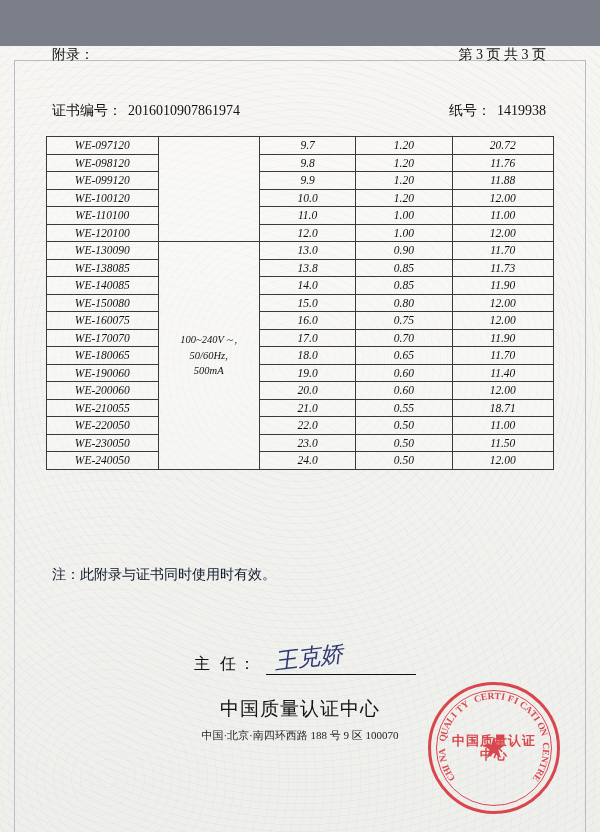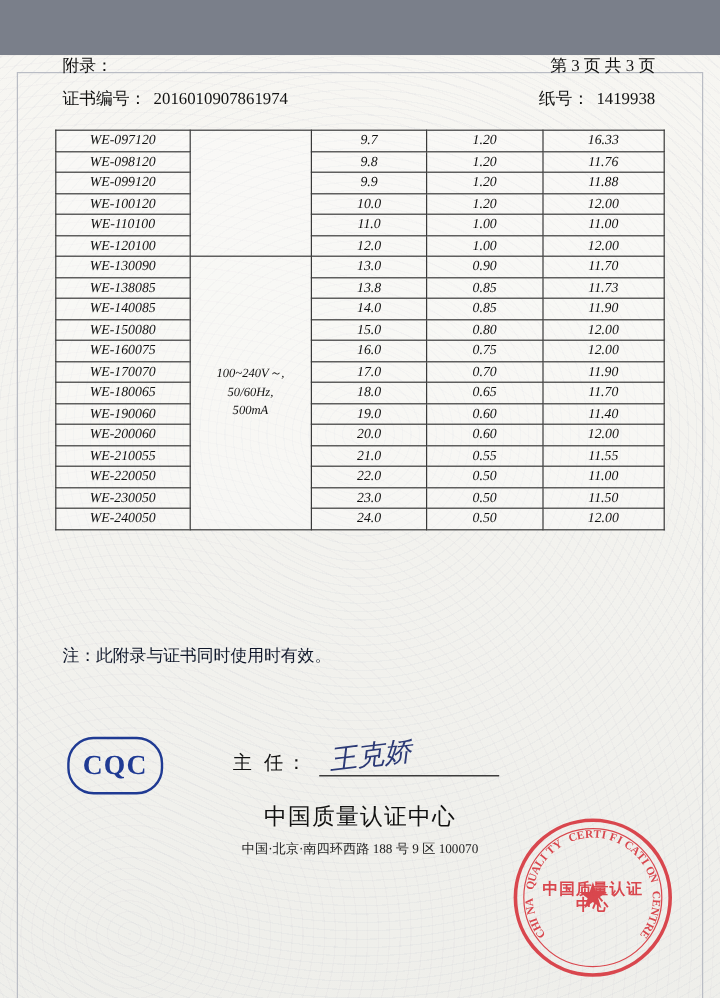--- a/index.html
+++ b/index.html
@@ -94,21 +94,21 @@
     align-items: baseline;
   }
   .meta-label { white-space: nowrap; }
   .meta-value { margin-left: 6px; white-space: nowrap; }
   .meta-right {
     margin-left: auto;
     padding-right: 10px;
     display: flex;
     align-items: baseline;
   }
-  .appendix-row { margin-bottom: 10px; }
+  .appendix-row { margin-bottom: 38px; }
   .page-no { white-space: nowrap; }
 
   
   .tbl-wrap {
     margin-top: 4px;
     padding: 0 2px;
   }
   table.spec {
     border-collapse: collapse;
     width: 100%;
@@ -312,21 +312,21 @@
     </div>
 
     <div class="tbl-wrap">
       <table class="spec">
         <tbody>
             <tr>
               <td class="c-model">WE-097120</td>
               <td class="c-input blank" rowspan="6"></td>
               <td class="c-v">9.7</td>
               <td class="c-a">1.20</td>
-              <td class="c-w">16.33</td>
+              <td class="c-w">20.72</td>
             </tr>
             <tr>
               <td class="c-model">WE-098120</td>
               <td class="c-v">9.8</td>
               <td class="c-a">1.20</td>
               <td class="c-w">11.76</td>
             </tr>
             <tr>
               <td class="c-model">WE-099120</td>
               <td class="c-v">9.9</td>
@@ -409,21 +409,21 @@
             <tr>
               <td class="c-model">WE-200060</td>
               <td class="c-v">20.0</td>
               <td class="c-a">0.60</td>
               <td class="c-w">12.00</td>
             </tr>
             <tr>
               <td class="c-model">WE-210055</td>
               <td class="c-v">21.0</td>
               <td class="c-a">0.55</td>
-              <td class="c-w">11.55</td>
+              <td class="c-w">18.71</td>
             </tr>
             <tr>
               <td class="c-model">WE-220050</td>
               <td class="c-v">22.0</td>
               <td class="c-a">0.50</td>
               <td class="c-w">11.00</td>
             </tr>
             <tr>
               <td class="c-model">WE-230050</td>
               <td class="c-v">23.0</td>
@@ -436,21 +436,20 @@
               <td class="c-a">0.50</td>
               <td class="c-w">12.00</td>
             </tr>
           </tbody>
       </table>
     </div>
 
     <div class="note">注：此附录与证书同时使用时有效。</div>
 
     <div class="footer">
-      <div class="cqc-logo">CQC</div>
 
       <div class="sign-row">
         <span class="sign-label">主 任：</span>
         <span class="sign-line">
           <span class="signature">王克娇</span>
         </span>
       </div>
 
       <div class="org-name">中国质量认证中心</div>
       <div class="addr">中国·北京·南四环西路 188 号 9 区  100070</div>

